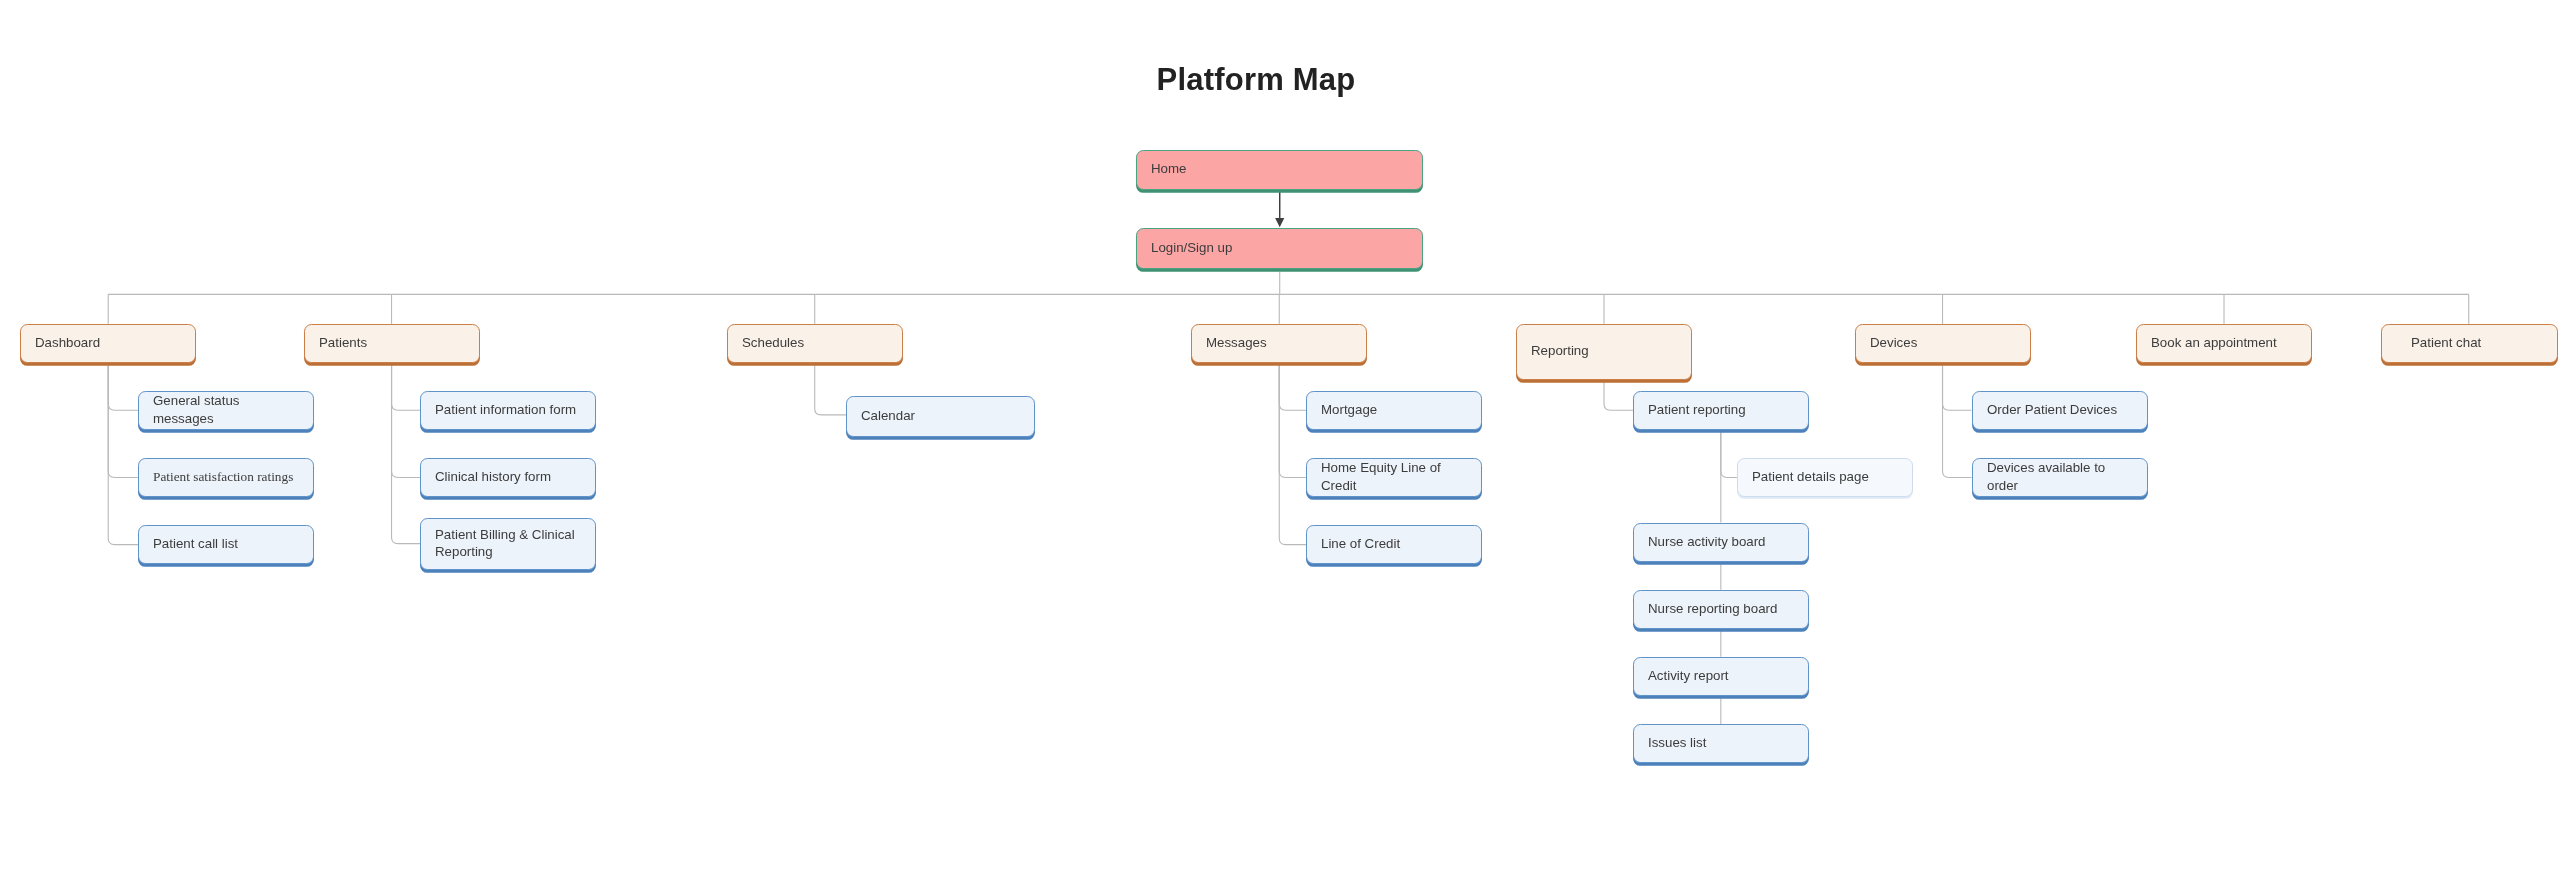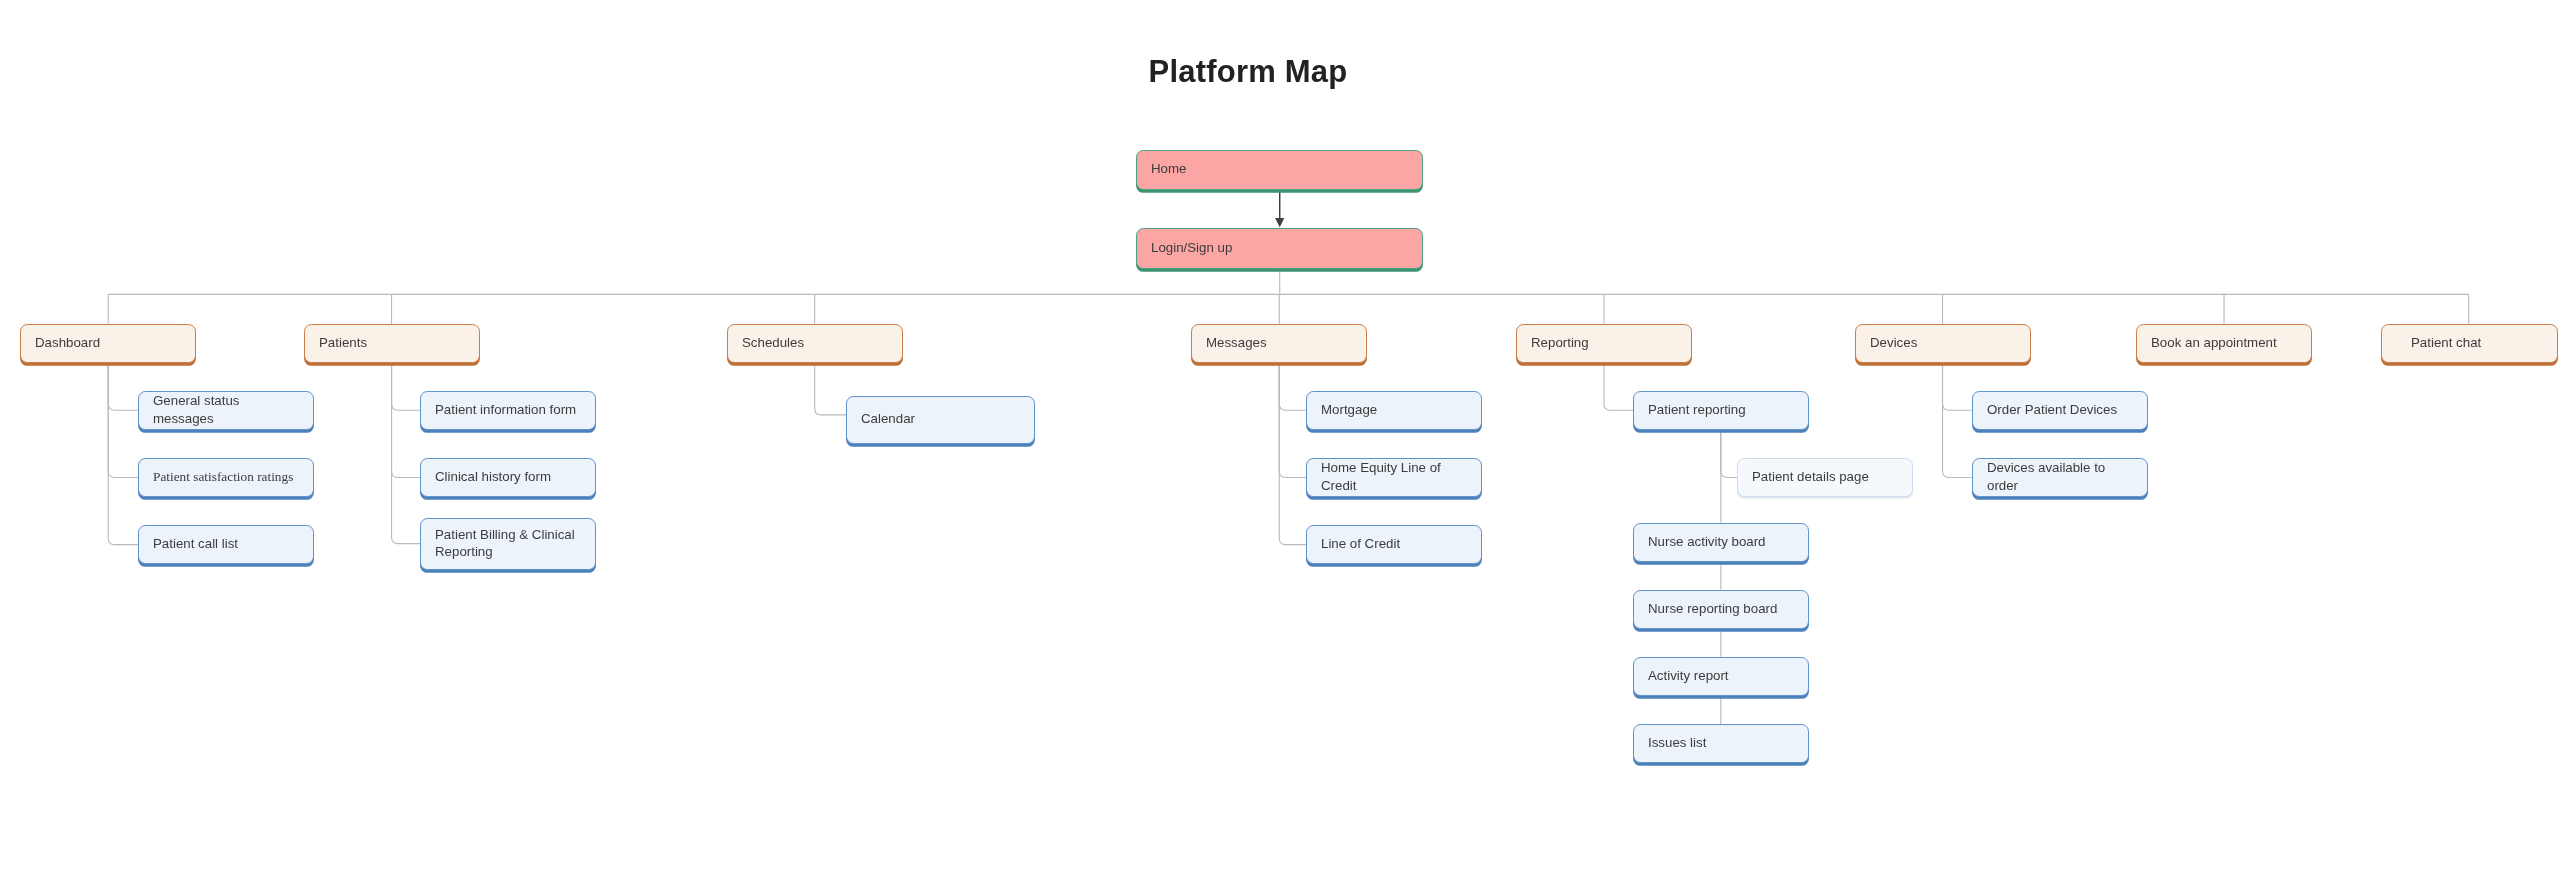--- a/index.html
+++ b/index.html
@@ -2,21 +2,21 @@
 <html style="font-size:14.7px"><head>
 <meta charset="utf-8">
 <style>
   html,body{margin:0;padding:0;background:#ffffff;}
   body{
     width:2576px;height:896px;position:relative;overflow:hidden;
     font-family:"Liberation Sans","DejaVu Sans",sans-serif;
   }
   #canvas{position:absolute;inset:0;width:2576px;height:896px;}
   #page-title{
-    position:absolute;top:46px;left:1056px;width:368px;margin:8px;
+    position:absolute;top:46px;left:1056px;width:368px;margin:16px;
     text-align:center;font-size:31px;font-weight:700;color:#222222;
     letter-spacing:0.2px;
   }
   #connectors{position:absolute;top:0;left:0;z-index:0;}
   .node{
     position:absolute;z-index:1;box-sizing:border-box;
     display:flex;align-items:center;
     padding:1.8px 14px 3.7px 14px;
     border-radius:7.4px;
     font-size:13.3px;line-height:1.3;color:#3c3c3c;
@@ -77,21 +77,21 @@
       </div>
       <div class="node orange" style="left: 304px; top: 324px; width: 176px; height: 39px;">
         <span class="label">Patients</span>
       </div>
       <div class="node orange" style="left: 727px; top: 324px; width: 176px; height: 39px;">
         <span class="label">Schedules</span>
       </div>
       <div class="node orange" style="left: 1191px; top: 324px; width: 176px; height: 39px;">
         <span class="label">Messages</span>
       </div>
-      <div class="node orange" style="left: 1516px; top: 324px; width: 176px; height: 39px;">
+      <div class="node orange" style="left: 1516px; top: 324px; width: 176px; height: 56px;">
         <span class="label">Reporting</span>
       </div>
       <div class="node orange" style="left: 1855px; top: 324px; width: 176px; height: 39px;">
         <span class="label">Devices</span>
       </div>
       <div class="node orange" style="left: 2136px; top: 324px; width: 176px; height: 39px; text-align: right;">
         <span class="label">Book an appointment</span>
       </div>
       <div class="node orange" style="left: 2381px; top: 324px; width: 177px; height: 39px; padding-left: 29px;">
         <span class="label">Patient chat</span>
@@ -107,21 +107,21 @@
       </div>
       <div class="node blue" style="left: 420px; top: 391px; width: 176px; height: 39px;">
         <span class="label">Patient information form</span>
       </div>
       <div class="node blue" style="left: 420px; top: 458px; width: 176px; height: 39px;">
         <span class="label">Clinical history form</span>
       </div>
       <div class="node blue" style="left: 420px; top: 518px; width: 176px; height: 52px;">
         <span class="label">Patient Billing &amp; Clinical Reporting</span>
       </div>
-      <div class="node blue" style="left: 846px; top: 396px; width: 189px; height: 48px;">
+      <div class="node blue" style="left: 846px; top: 396px; width: 189px; height: 41px;">
         <span class="label">Calendar</span>
       </div>
       <div class="node blue" style="left: 1306px; top: 391px; width: 176px; height: 39px;">
         <span class="label">Mortgage</span>
       </div>
       <div class="node blue" style="left: 1306px; top: 458px; width: 176px; height: 39px;">
         <span class="label">Home Equity Line of Credit</span>
       </div>
       <div class="node blue" style="left: 1306px; top: 525px; width: 176px; height: 39px;">
         <span class="label">Line of Credit</span>

